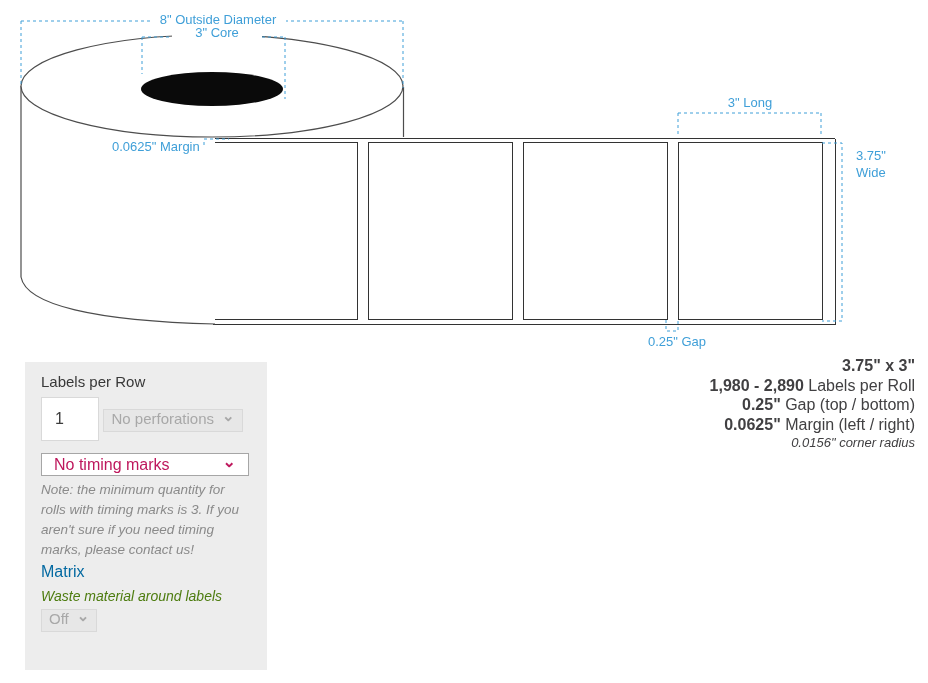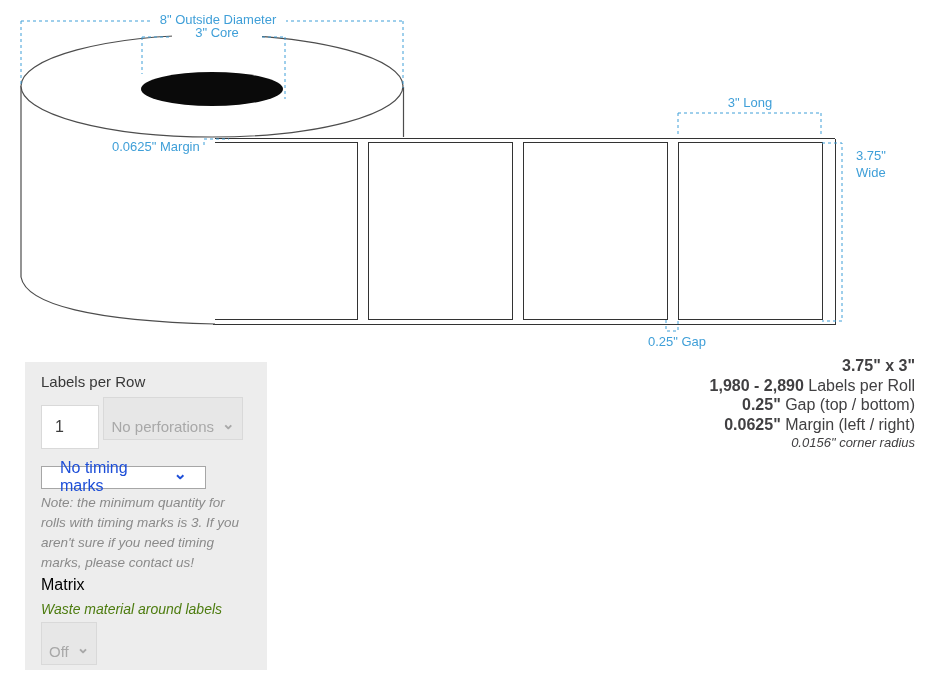--- a/index.html
+++ b/index.html
@@ -25,31 +25,31 @@
     width:58px;height:44px;box-sizing:border-box;border:1px solid #d9d9d9;background:#fff;
     font-family:"Liberation Sans",sans-serif;font-size:16px;color:#3c3c3c;padding:0 0 0 13px;
     margin:0 0 6px 0;outline:none;
   }
   .select{
     box-sizing:border-box;border:1px solid #d4d4d4;display:inline-flex;align-items:center;
     font-size:15px;cursor:pointer;
   }
   .select .caret{margin-left:8px;font-weight:bold;line-height:8px;transform:translateY(-3px);}
   .select.disabled{
-    background:#e7e7e7;color:#a8a8a8;border-color:#d9d9d9;padding:20px 7px 4px 7px;text-align:right;
+    background:#e7e7e7;color:#a8a8a8;border-color:#d9d9d9;padding:0 7px 4px 7px;text-align:right;
   }
   .select.active{
-    background:#ffffff;color:#1d4ed8;border-color:#a6a6a6;width:165px;height:23px;
-    font-size:16px;padding:0 18px;justify-content:space-between;margin-top:2px;
+    background:#ffffff;color:#be185d;border-color:#a6a6a6;width:208px;height:23px;
+    font-size:16px;padding:0 12px;justify-content:space-between;margin-top:2px;
   }
   .gap4{height:4px;}
   .note{
     font-size:13.5px;font-style:italic;color:#8a8a8a;line-height:20px;margin:4px 0 3px 0;
   }
-  .matrix-h{font-size:16px;color:#000000;margin:1px 0 7px 0;}
+  .matrix-h{font-size:16px;color:#0369a1;margin:1px 0 7px 0;}
   .waste{font-size:14px;font-style:italic;color:#4d7c0f;margin:0 0 5px 0;}
   
   .specs{
     position:absolute;right:13px;top:356px;text-align:right;color:#414042;
     font-size:16px;line-height:19.5px;white-space:nowrap;
   }
   .specs b{font-weight:bold;}
   .specs .cr{font-size:13px;font-style:italic;line-height:18px;}
 </style>
 </head>

